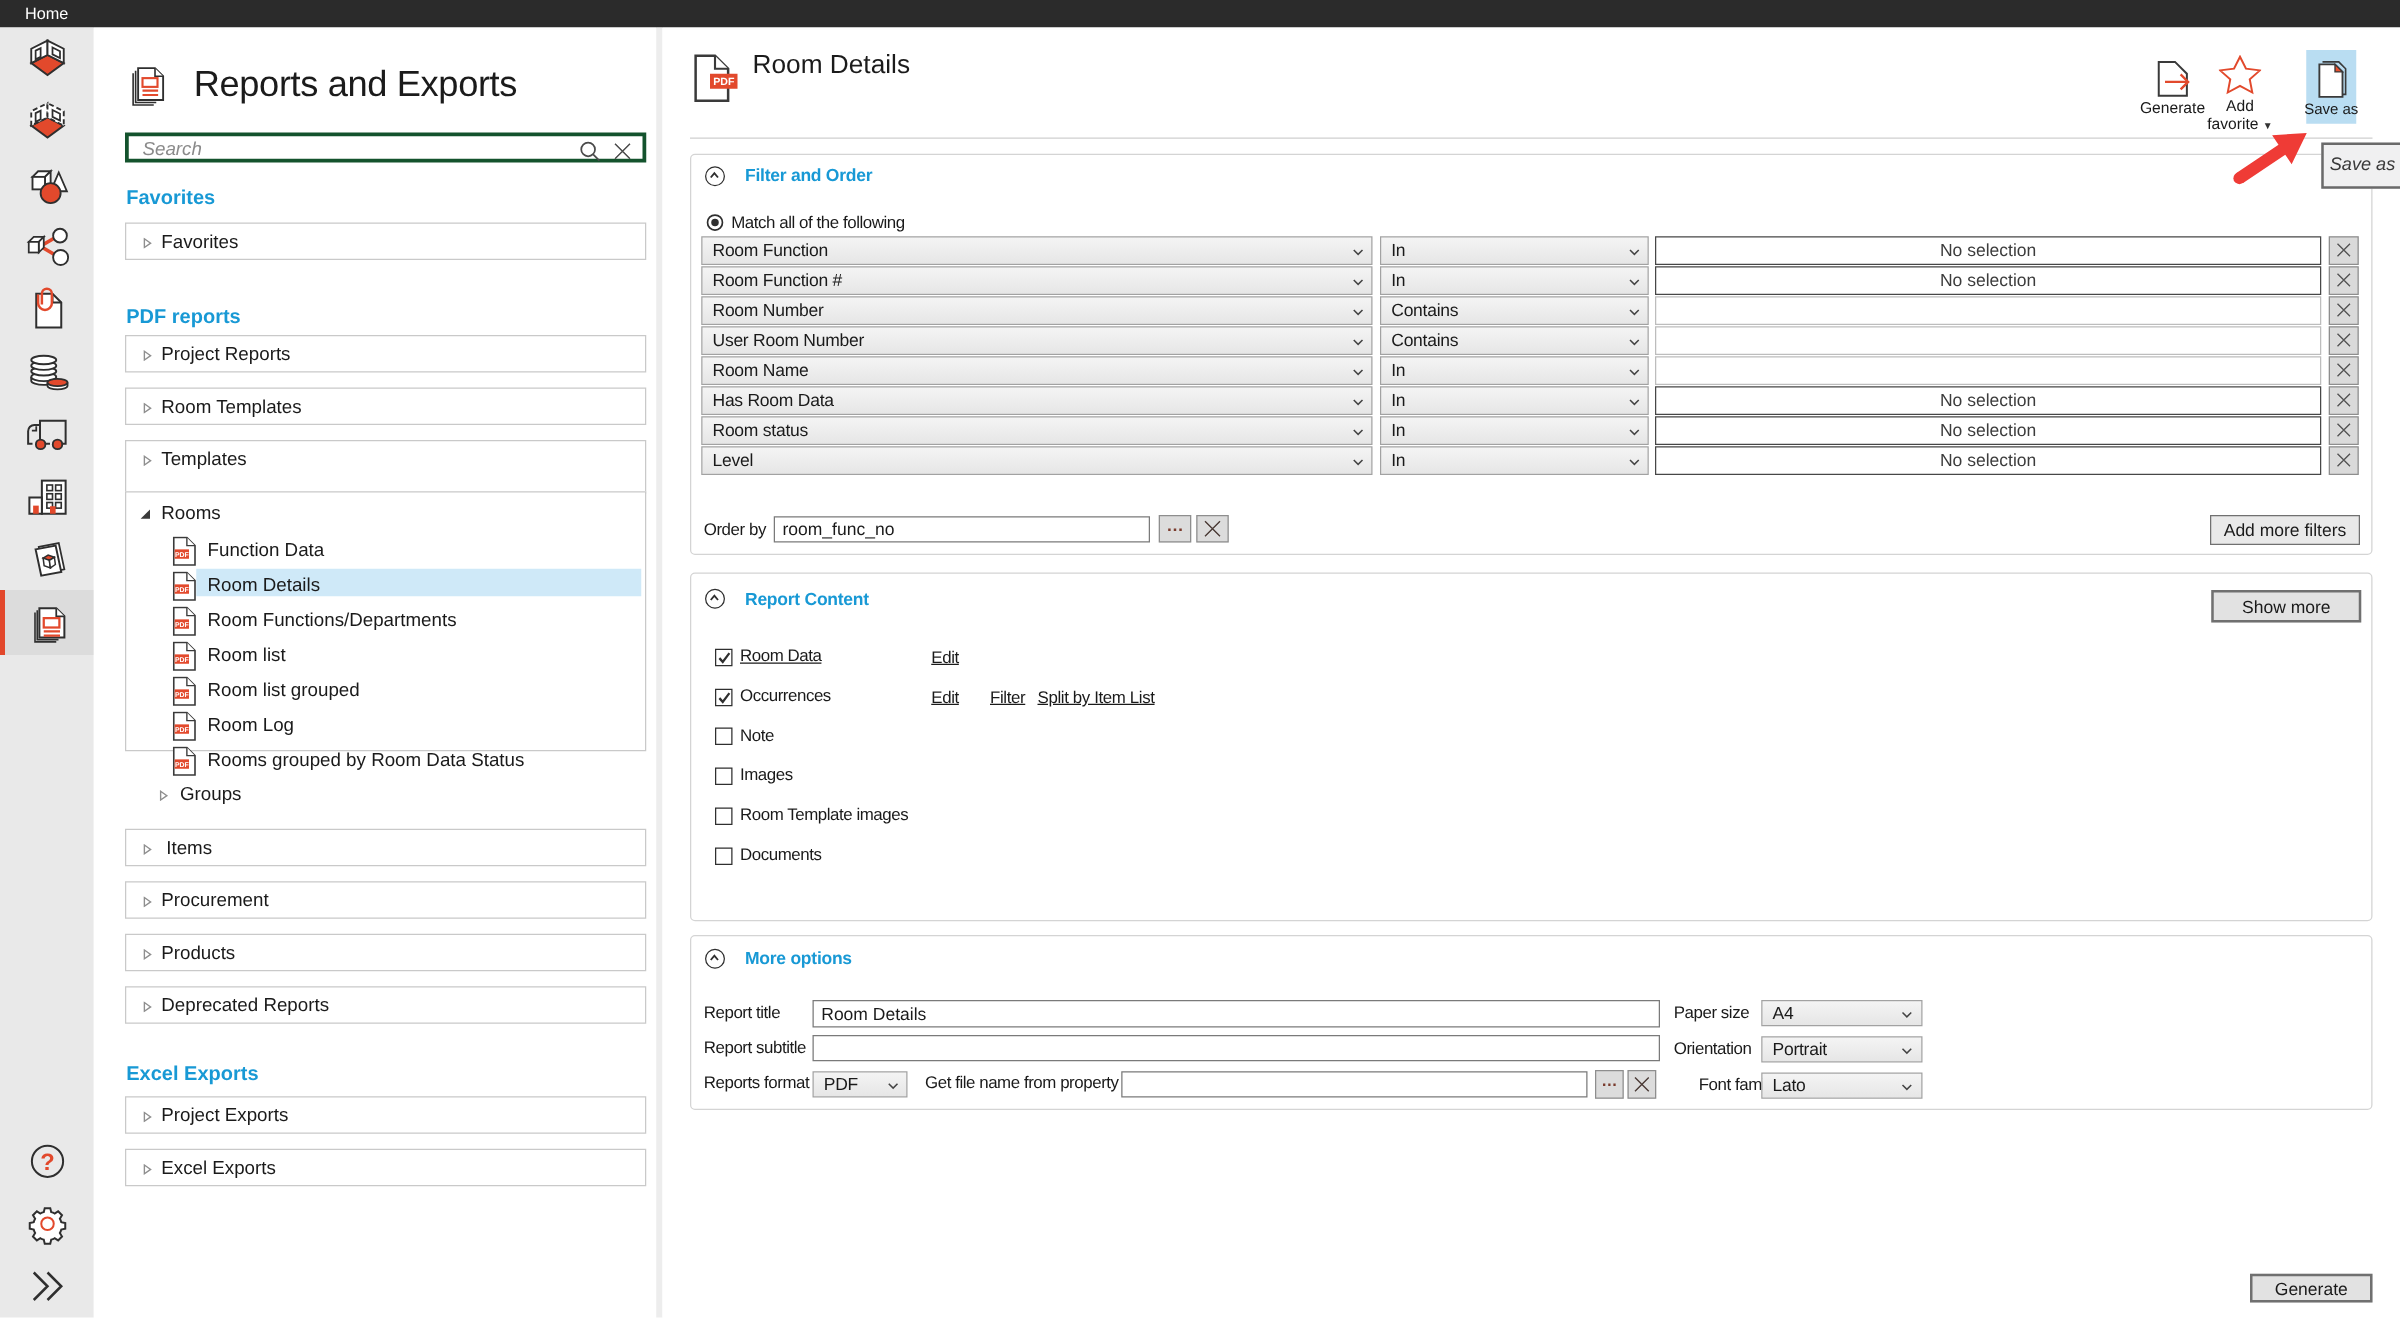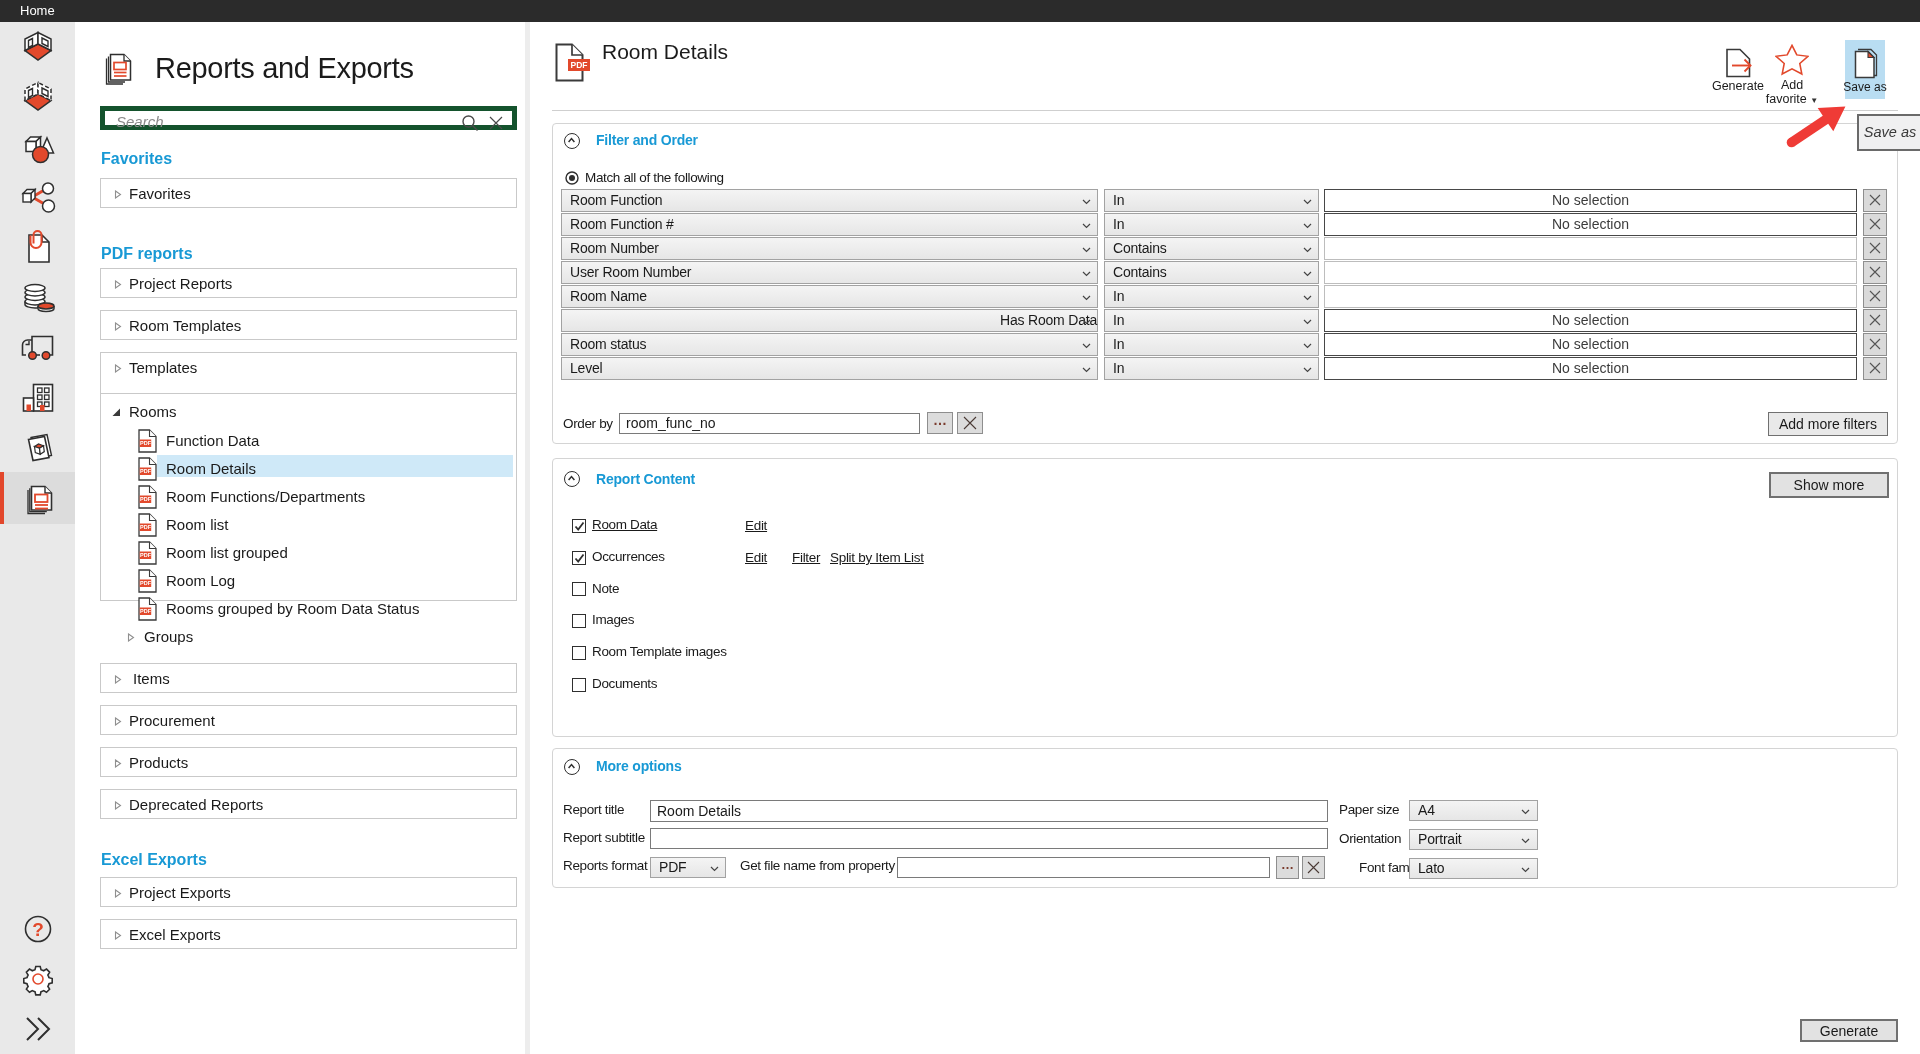--- a/index.html
+++ b/index.html
@@ -145,21 +145,21 @@
   <svg class="abs" style="left:28px;top:29px" width="31" height="36" viewBox="0 0 31 36">
     <path d="M3.5 7.5 V33 H20" fill="#fff" stroke="#2f2f2f" stroke-width="1.3"></path>
     <path d="M5.5 5.5 V31 H22" fill="#fff" stroke="#2f2f2f" stroke-width="1.3"></path>
     <path d="M7.5 3.5 H21 L27.5 10 V29 H7.5 Z" fill="#fff" stroke="#2f2f2f" stroke-width="1.5"></path>
     <path d="M21 3.5 V10 H27.5" fill="#fff" stroke="#2f2f2f" stroke-width="1.3"></path>
     <rect x="11" y="11.5" width="12" height="7" fill="none" stroke="#e2492c" stroke-width="1.7"></rect>
     <line x1="11" y1="21.5" x2="23.5" y2="21.5" stroke="#e2492c" stroke-width="1.7"></line>
     <line x1="11" y1="25" x2="23.5" y2="25" stroke="#e2492c" stroke-width="1.7"></line>
   </svg>
   <div class="abs" style="left:80px;top:30px;font-size:29px;font-weight:300;letter-spacing:-0.3px;color:#1b1b1b;">Reports and Exports</div>
-  <div class="abs" style="left:25px;top:84px;width:417px;height:24px;border:5px solid #14532d;">
+  <div class="abs" style="left:25px;top:84px;width:417px;height:24px;border:3px solid #14532d;">
     <span style="position:absolute;left:11px;top:2px;font-style:italic;color:#8a8a8a;font-size:15px;">Search</span>
     <svg class="abs" style="right:33px;top:3px" width="18" height="18" viewBox="0 0 18 18">
       <circle cx="7.5" cy="7.5" r="5.5" fill="none" stroke="#4a4a4a" stroke-width="1.4"></circle>
       <line x1="11.5" y1="11.5" x2="16.5" y2="16.5" stroke="#4a4a4a" stroke-width="1.4"></line>
     </svg>
     <svg class="abs" style="right:8px;top:4px" width="16" height="16" viewBox="0 0 16 16">
       <path d="M2 2 L14 14 M14 2 L2 14" stroke="#4a4a4a" stroke-width="1.2"></path>
     </svg>
   </div>
   <div class="abs bluehead" style="left:26px;top:128px;">Favorites</div>
@@ -391,21 +391,21 @@
         </svg></div>
 <div class="drop" style="left:574px;top:263px;width:215px;">In<svg class="abs" style="right:6px;top:9px" width="9" height="6" viewBox="0 0 9 6">
           <path d="M1 1 L4.5 4.5 L8 1" fill="none" stroke="#444" stroke-width="1.2"></path>
         </svg></div>
 <div class="valbox vallight" style="left:794px;top:263px;width:533px;"></div>
 <div class="xbtn" style="left:1333px;top:263px;">
         <svg width="22" height="21" viewBox="0 0 22 21">
           <path d="M6 5 L16 15 M16 5 L6 15" stroke="#555" stroke-width="1.1" fill="none"></path>
         </svg>
       </div>
-<div class="drop" style="left:31px;top:287px;width:537px;text-align:right;">Has Room Data<svg class="abs" style="right:6px;top:9px" width="9" height="6" viewBox="0 0 9 6">
+<div class="drop" style="left:31px;top:287px;width:537px;">Has Room Data<svg class="abs" style="right:6px;top:9px" width="9" height="6" viewBox="0 0 9 6">
           <path d="M1 1 L4.5 4.5 L8 1" fill="none" stroke="#444" stroke-width="1.2"></path>
         </svg></div>
 <div class="drop" style="left:574px;top:287px;width:215px;">In<svg class="abs" style="right:6px;top:9px" width="9" height="6" viewBox="0 0 9 6">
           <path d="M1 1 L4.5 4.5 L8 1" fill="none" stroke="#444" stroke-width="1.2"></path>
         </svg></div>
 <div class="valbox valdark" style="left:794px;top:287px;width:533px;">No selection</div>
 <div class="xbtn" style="left:1333px;top:287px;">
         <svg width="22" height="21" viewBox="0 0 22 21">
           <path d="M6 5 L16 15 M16 5 L6 15" stroke="#555" stroke-width="1.1" fill="none"></path>
         </svg>

